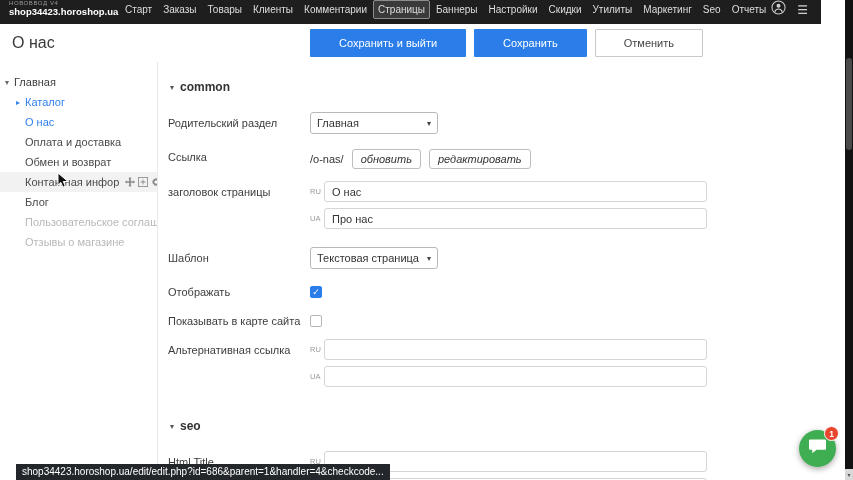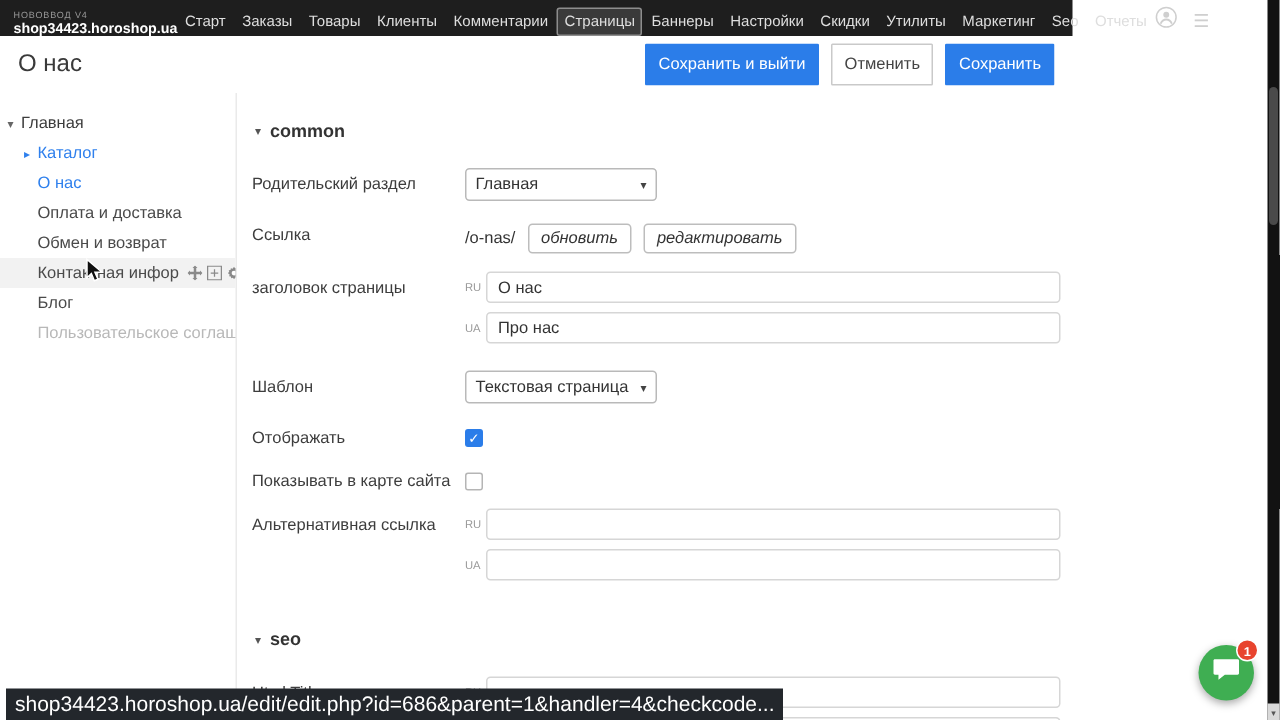--- a/index.html
+++ b/index.html
@@ -1,38 +1,38 @@
 <!DOCTYPE html>
 <html><head>
 <meta charset="utf-8">
 <style>
   * { margin:0; padding:0; box-sizing:border-box; }
   html,body { width:853px; height:480px; overflow:hidden; background:#fff;
     font-family:"Liberation Sans", sans-serif; cursor:default; }
 
   
-  .topbar { position:absolute; top:0; left:0; width:715px; height:24px;
-    background:#1e1e1e; display:flex; align-items:flex-end; z-index:40; }
+  .topbar { position:absolute; top:0; left:0; width:821px; height:24px;
+    background:#1e1e1e; display:flex; align-items:flex-start; z-index:40; }
   .brand { width:122px; padding-left:9px; color:#fff; line-height:1; }
   .brand-small { font-size:6px; color:#9a9a9a; letter-spacing:.6px; text-transform:uppercase; }
   .brand-main { font-size:9.5px; font-weight:bold; white-space:nowrap; margin-top:1px; }
   .topmenu { display:flex; align-items:center; gap:1px; }
   .topmenu-item { color:#dedede; font-size:10px; padding:3px 4px; white-space:nowrap;
     border:1px solid transparent; border-radius:2px; }
   .topmenu-item.active { background:#3a3a3a; border-color:#8d8d8d; }
   .top-icons { margin-left:auto; display:flex; align-items:center; gap:11px; padding-right:13px; }
   .hamburger { color:#cfcfcf; font-size:12px; line-height:1; }
 
   
   .page { position:absolute; top:24px; left:0; width:715px; height:456px; background:#fff; }
 
   .pagehead { height:38px; display:flex; align-items:center; padding:0 12px; }
   .page-title { font-size:16px; color:#3a3a3a; }
   .head-buttons { margin-left:auto; display:flex; gap:8px; }
-  .btn { font-size:11px; border-radius:1px; padding:7px 8px; border:1px solid transparent;
+  .btn { font-size:11px; border-radius:1px; padding:7px 28px; border:1px solid transparent;
     font-family:"Liberation Sans", sans-serif; cursor:pointer; }
   .btn-blue { background:#2b7de9; color:#fff; }
   .btn-white { background:#fff; color:#444; border-color:#c9c9c9; }
 
   .content { position:absolute; top:38px; left:0; right:0; bottom:0; display:flex; }
 
   
   .sidebar { width:158px; border-right:1px solid #eaeaea; padding-top:10px; flex-shrink:0; }
   .tree-item { height:20px; display:flex; align-items:center; font-size:11px; color:#4a4a4a;
     white-space:nowrap; overflow:hidden; }
@@ -72,22 +72,22 @@
   .mini-btn { border:1px solid #bdbdbd; background:#fff; border-radius:3px; font-size:11px;
     color:#333; padding:3px 8px; font-family:"Liberation Sans", sans-serif; cursor:pointer;font-style:italic; }
 
   .cb { width:12px; height:12px; border:1px solid #b5b5b5; border-radius:2px; margin-top:5px;
     background:#fff; font-size:9px; line-height:11px; text-align:center; color:transparent; }
   .cb.checked { background:#2b7de9; border-color:#2b7de9; color:#fff; }
 
   .sec-seo { margin-top:26px; }
 
   
-  .statusbar { position:absolute; left:4px; bottom:0; background:#23272c; color:#fff;
-    font-size:14px; padding:2px 6px 3px 6px; white-space:nowrap; z-index:60; }
+  .statusbar { position:absolute; left:16px; bottom:0; background:#23272c; color:#fff;
+    font-size:10px; padding:2px 6px 3px 6px; white-space:nowrap; z-index:60; }
 
   .scrollstrip { position:absolute; top:0; right:0; width:8px; height:480px; background:#121212; z-index:50; }
   .scrollthumb { position:absolute; top:58px; left:1px; width:6px; height:92px; background:#4a4a4a; border-radius:3px; }
   .scrollend { position:absolute; bottom:0; left:0; width:8px; height:11px; background:#d9d9d9;
     display:flex; align-items:center; justify-content:center; font-size:6px; color:#555; }
 
   .chat-bubble { position:absolute; right:17px; bottom:13px; width:37px; height:37px;
     border-radius:50%; background:#3fae52; z-index:55; display:flex; align-items:center;
     justify-content:center; box-shadow:0 2px 6px rgba(0,0,0,.35); cursor:pointer; }
   .chat-badge { position:absolute; top:-4px; right:-3px; min-width:15px; height:15px;
@@ -130,22 +130,22 @@
     <span class="hamburger">☰</span>
   </div>
 </div>
 
 <div class="page">
 
   <div class="pagehead">
     <div class="page-title">О нас</div>
     <div class="head-buttons">
       <button class="btn btn-blue">Сохранить и выйти</button>
+      <button class="btn btn-blue">Сохранить</button>
       <button class="btn btn-white">Отменить</button>
-      <button class="btn btn-blue">Сохранить</button>
     </div>
   </div>
 
   <div class="content">
 
     <div class="sidebar">
       <div class="tree-item ti-root">
         <span class="chev">▾</span>
         <span>Главная</span>
       </div>
@@ -184,20 +184,23 @@
             </span>
 
         </span>
       </div>
       <div class="tree-item ti-child">
         <span>Блог</span>
       </div>
       <div class="tree-item ti-child ti-disabled">
         <span>Пользовательское соглашение</span>
       </div>
+      <div class="tree-item ti-child ti-disabled">
+        <span>Отзывы о магазине</span>
+      </div>
     </div>
 
     <div class="form">
 
       <div class="section-head">
         <span class="s-chev">▾</span>
         <span class="section-title">common</span>
       </div>
 
       <div class="frow">

